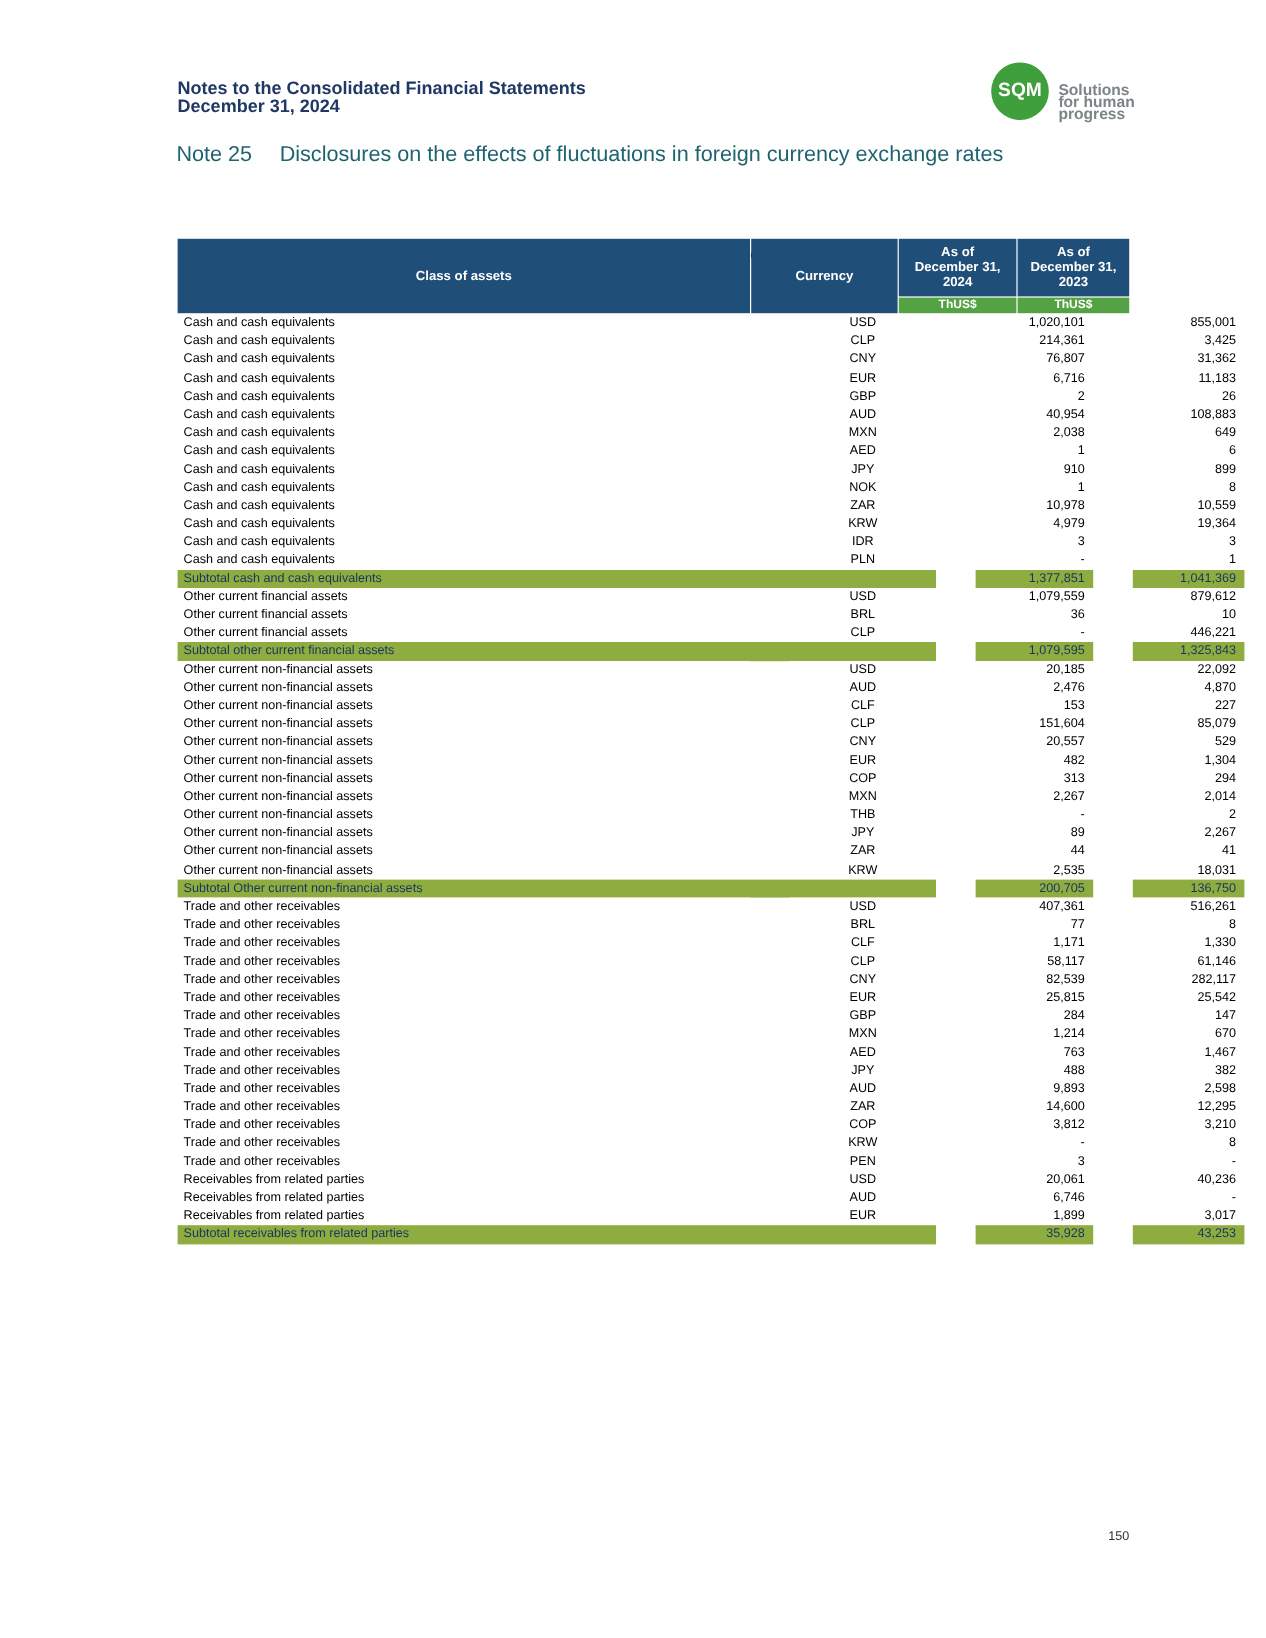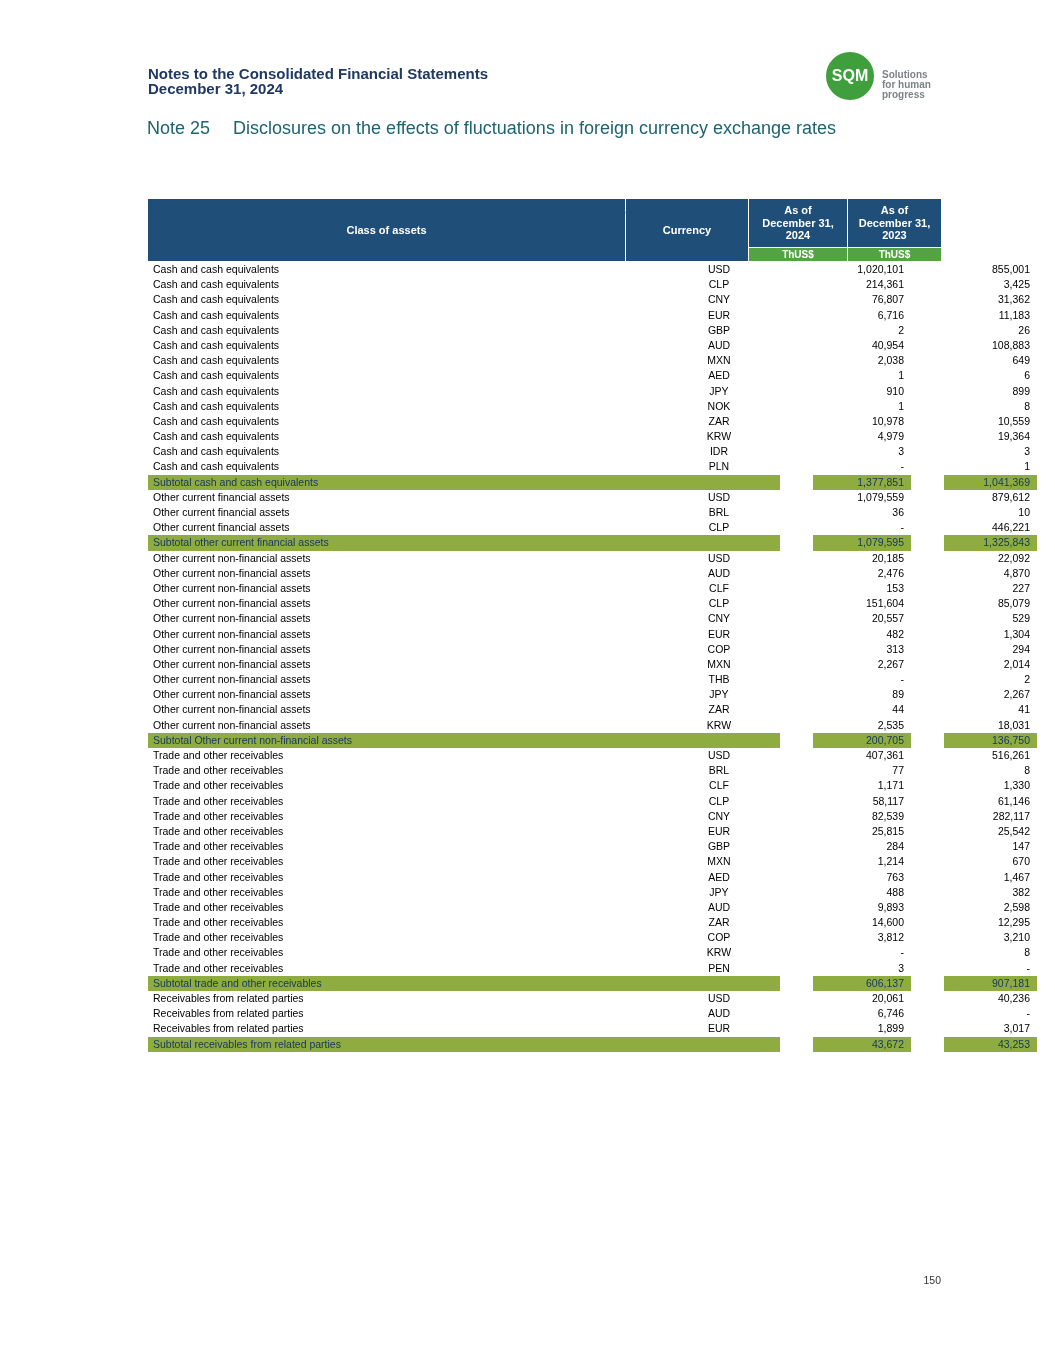--- a/index.html
+++ b/index.html
@@ -4,21 +4,21 @@
 <style>
   * { margin:0; padding:0; box-sizing:border-box; }
   html,body { background:#ffffff; }
   body { font-family:"Liberation Sans", sans-serif; color:#000; }
   .page { position:relative; width:1055px; height:1365px; background:#fff; overflow:hidden; }
 
   
   .doc-header-text { position:absolute; left:148px; top:66px; color:#1F3864; font-weight:bold; font-size:15px; line-height:15px; }
   .logo { position:absolute; left:826px; top:52px; display:flex; align-items:flex-end; gap:8px; }
   .logo-circle { width:48px; height:48px; border-radius:50%; background:#3E9F3C; color:#fff; font-weight:bold; font-size:16px; display:flex; align-items:center; justify-content:center; }
-  .logo-tagline { font-size:10px; line-height:10px; color:#7b8487; font-weight:bold; }
+  .logo-tagline { font-size:13px; line-height:10px; color:#7b8487; font-weight:bold; }
 
   
   .note-title { position:absolute; left:147px; top:118px; font-size:18px; color:#1E6370; }
   .title-prefix { display:inline-block; margin-right:23px; }
 
   
   .intro { position:absolute; left:148px; top:169px; font-size:12px; color:#000;margin-top:36px; }
   .intro .marker { display:inline-block; width:37px; }
 
   
@@ -365,46 +365,41 @@
           <div class="td cur">KRW</div>
           <div class="td val">-</div>
           <div class="td val">8</div>
         </div>
         <div class="trow">
           <div class="td cls">Trade and other receivables</div>
           <div class="td cur">PEN</div>
           <div class="td val">3</div>
           <div class="td val">-</div>
         </div>
-        <div class="trow subtotal">
-          <div class="td cls span2">Subtotal trade and other receivables</div>
-          <div class="td val">606,137</div>
-          <div class="td val">907,181</div>
-        </div>
         <div class="trow">
           <div class="td cls">Receivables from related parties</div>
           <div class="td cur">USD</div>
           <div class="td val">20,061</div>
           <div class="td val">40,236</div>
         </div>
         <div class="trow">
           <div class="td cls">Receivables from related parties</div>
           <div class="td cur">AUD</div>
           <div class="td val">6,746</div>
           <div class="td val">-</div>
         </div>
         <div class="trow">
           <div class="td cls">Receivables from related parties</div>
           <div class="td cur">EUR</div>
           <div class="td val">1,899</div>
           <div class="td val">3,017</div>
         </div>
         <div class="trow subtotal">
           <div class="td cls span2">Subtotal receivables from related parties</div>
-          <div class="td val">43,672</div>
+          <div class="td val">35,928</div>
           <div class="td val">43,253</div>
         </div>
       </div>
   </div>
 
   <div class="page-number">150</div>
 
 </div>
 
 </body></html>

